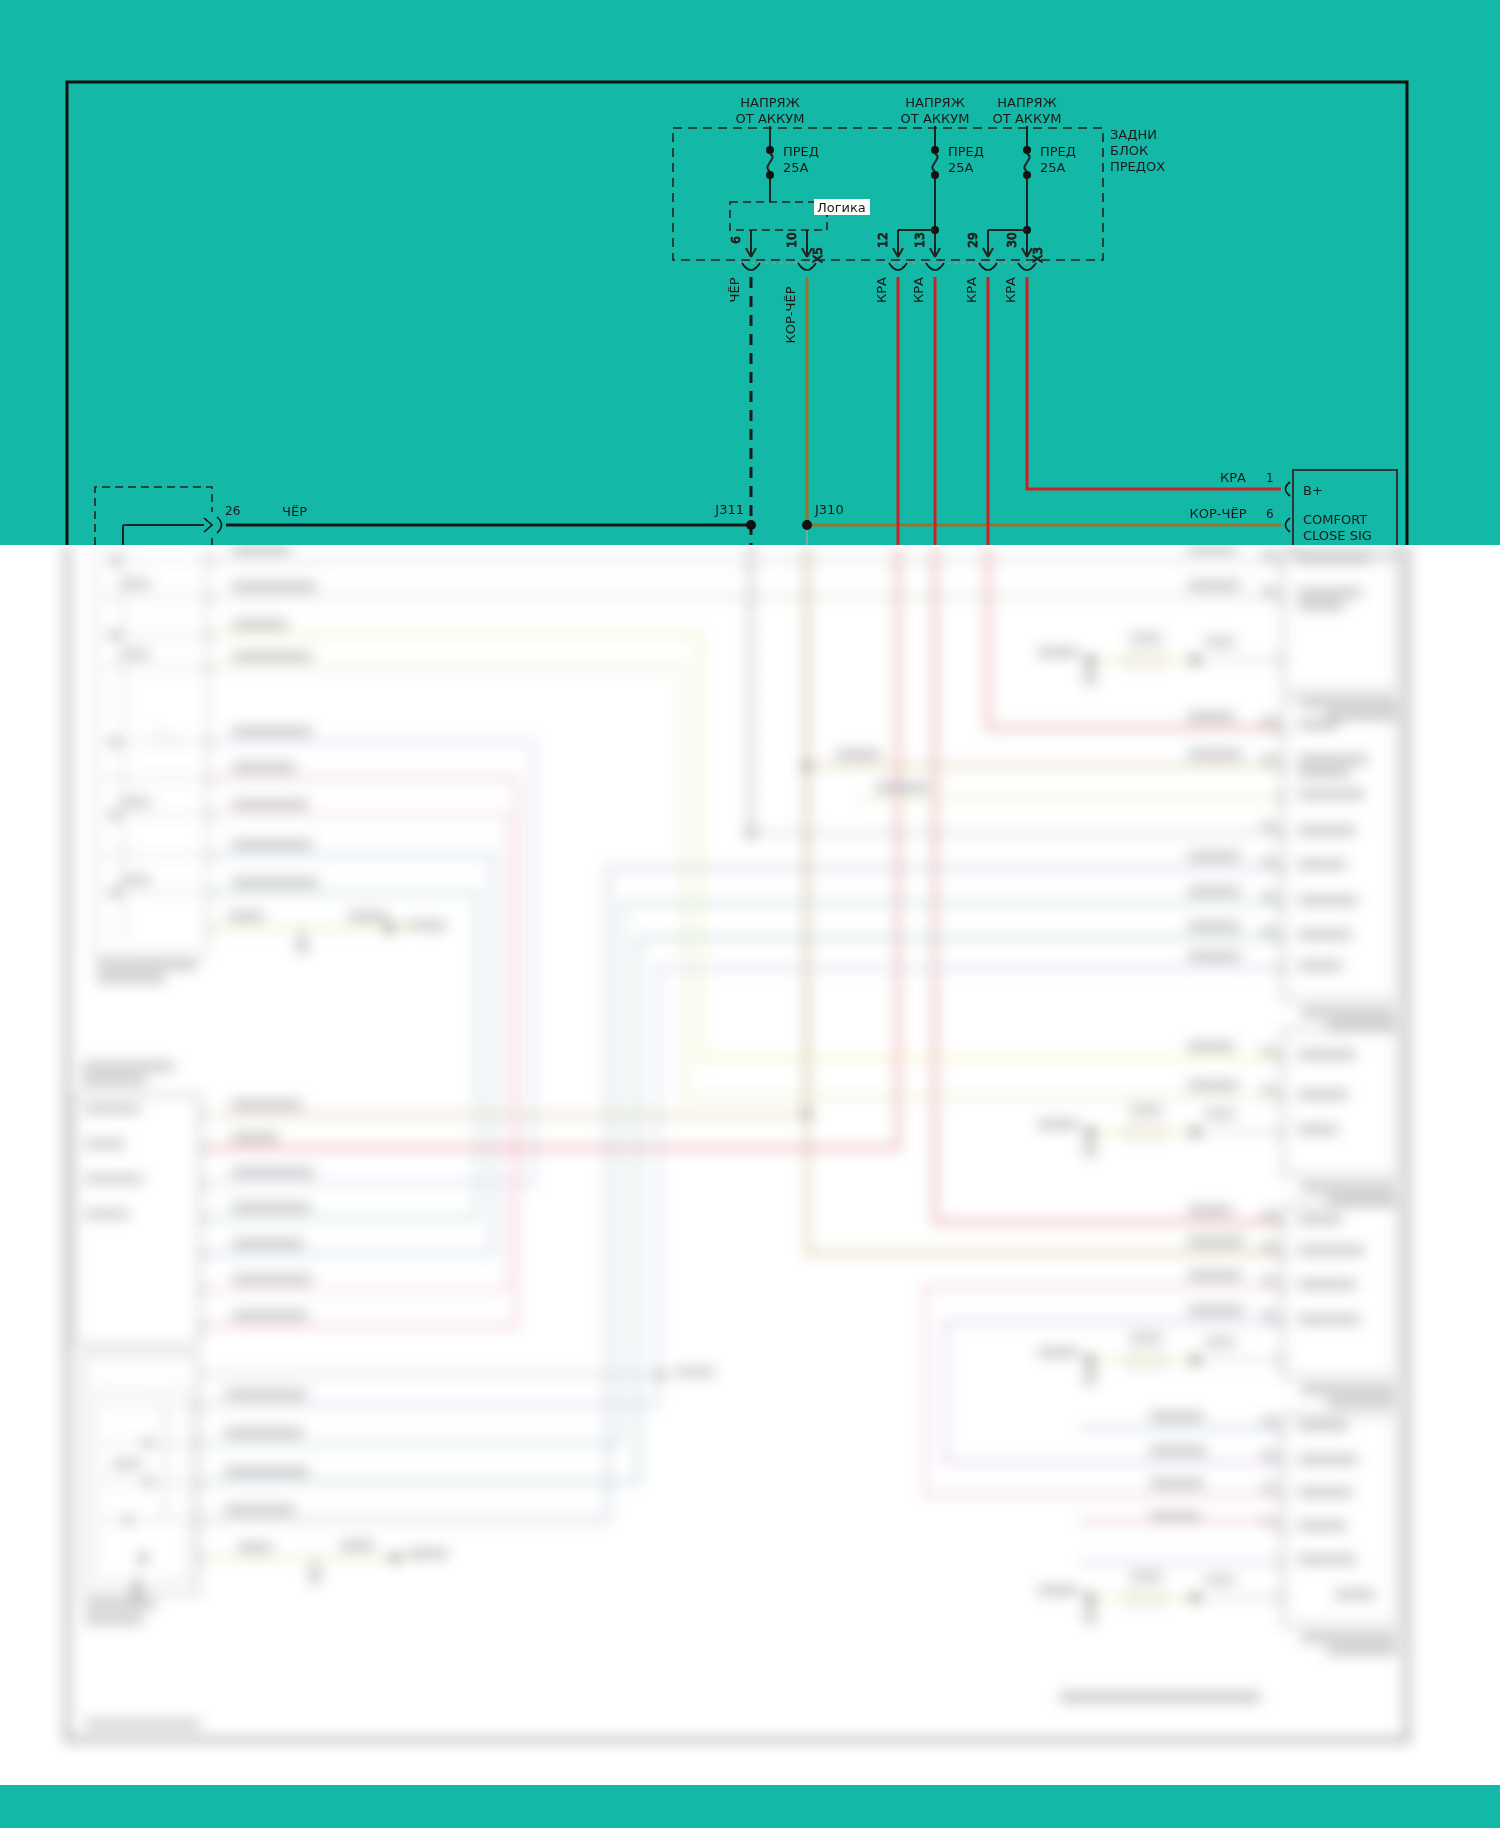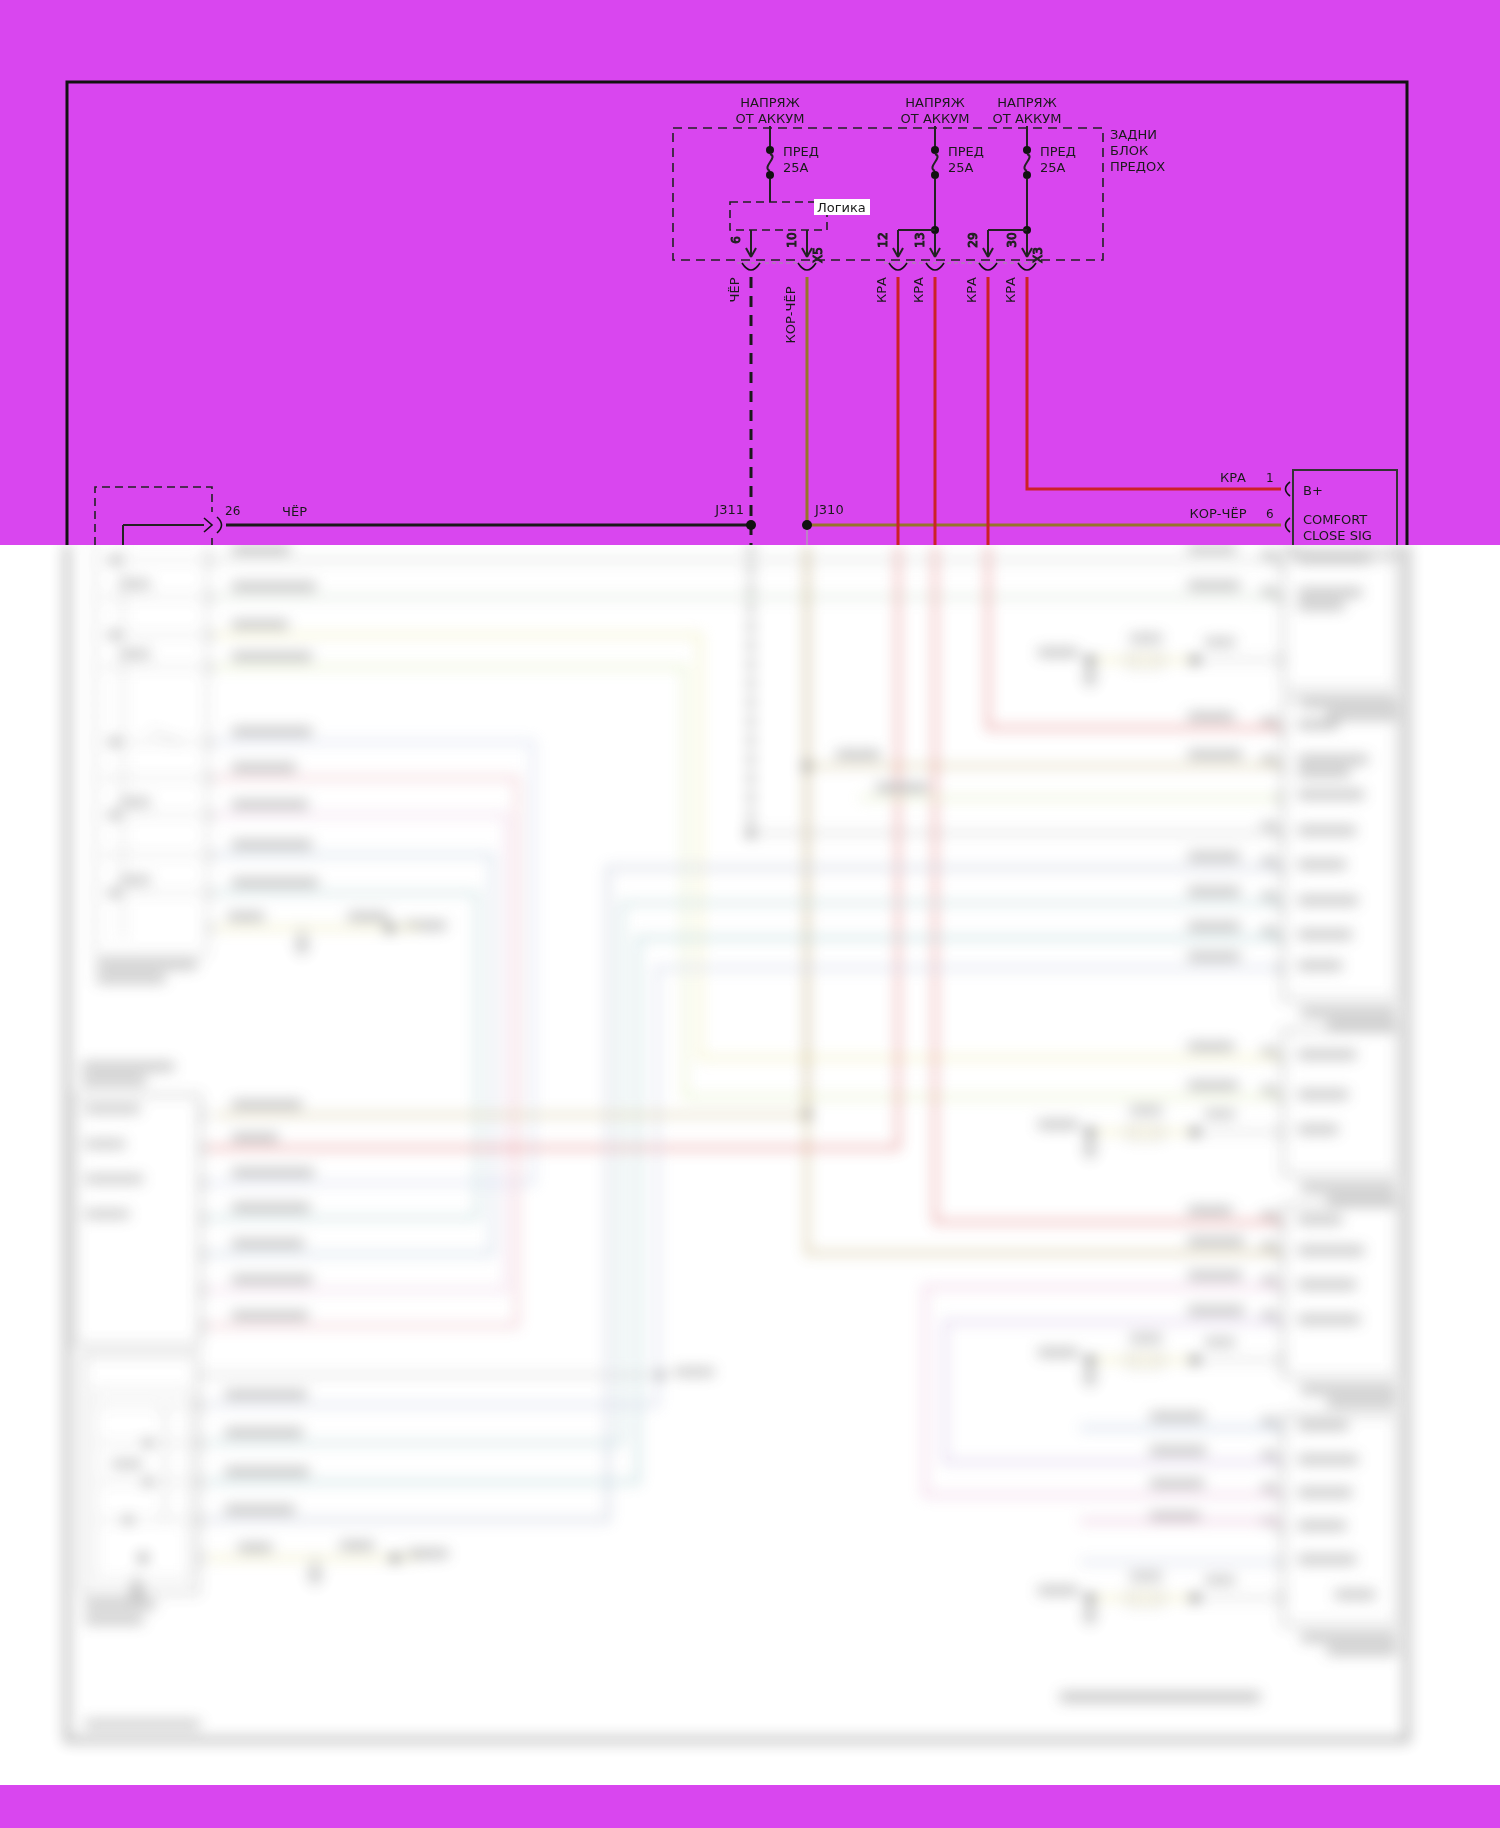--- a/index.html
+++ b/index.html
@@ -1,16 +1,16 @@
 <!DOCTYPE html>
 <html><head>
 <meta charset="utf-8">
 <style>
   html,body{margin:0;padding:0;background:#fff;}
-  #stage{position:relative;width:1500px;height:1828px;background:#d946ef;overflow:hidden;
+  #stage{position:relative;width:1500px;height:1828px;background:#14b8a6;overflow:hidden;
          font-family:"DejaVu Sans","Liberation Sans",sans-serif;}
   svg text{font-family:"DejaVu Sans","Liberation Sans",sans-serif;fill:#1a1a1a;}
   .t{font-size:13px;}
   .ts{font-size:12px;}
   .m{text-anchor:middle;}
   .e{text-anchor:end;}
   #sharp{position:absolute;left:0;top:0;}
   #blurwrap{position:absolute;left:0;top:545px;width:1500px;height:1240px;background:#fff;overflow:hidden;}
   #blurwrap svg{filter:blur(7px);opacity:.85;}
   #veil{position:absolute;left:0;top:545px;width:1500px;height:1240px;background:rgba(255,255,255,.22);pointer-events:none;}

